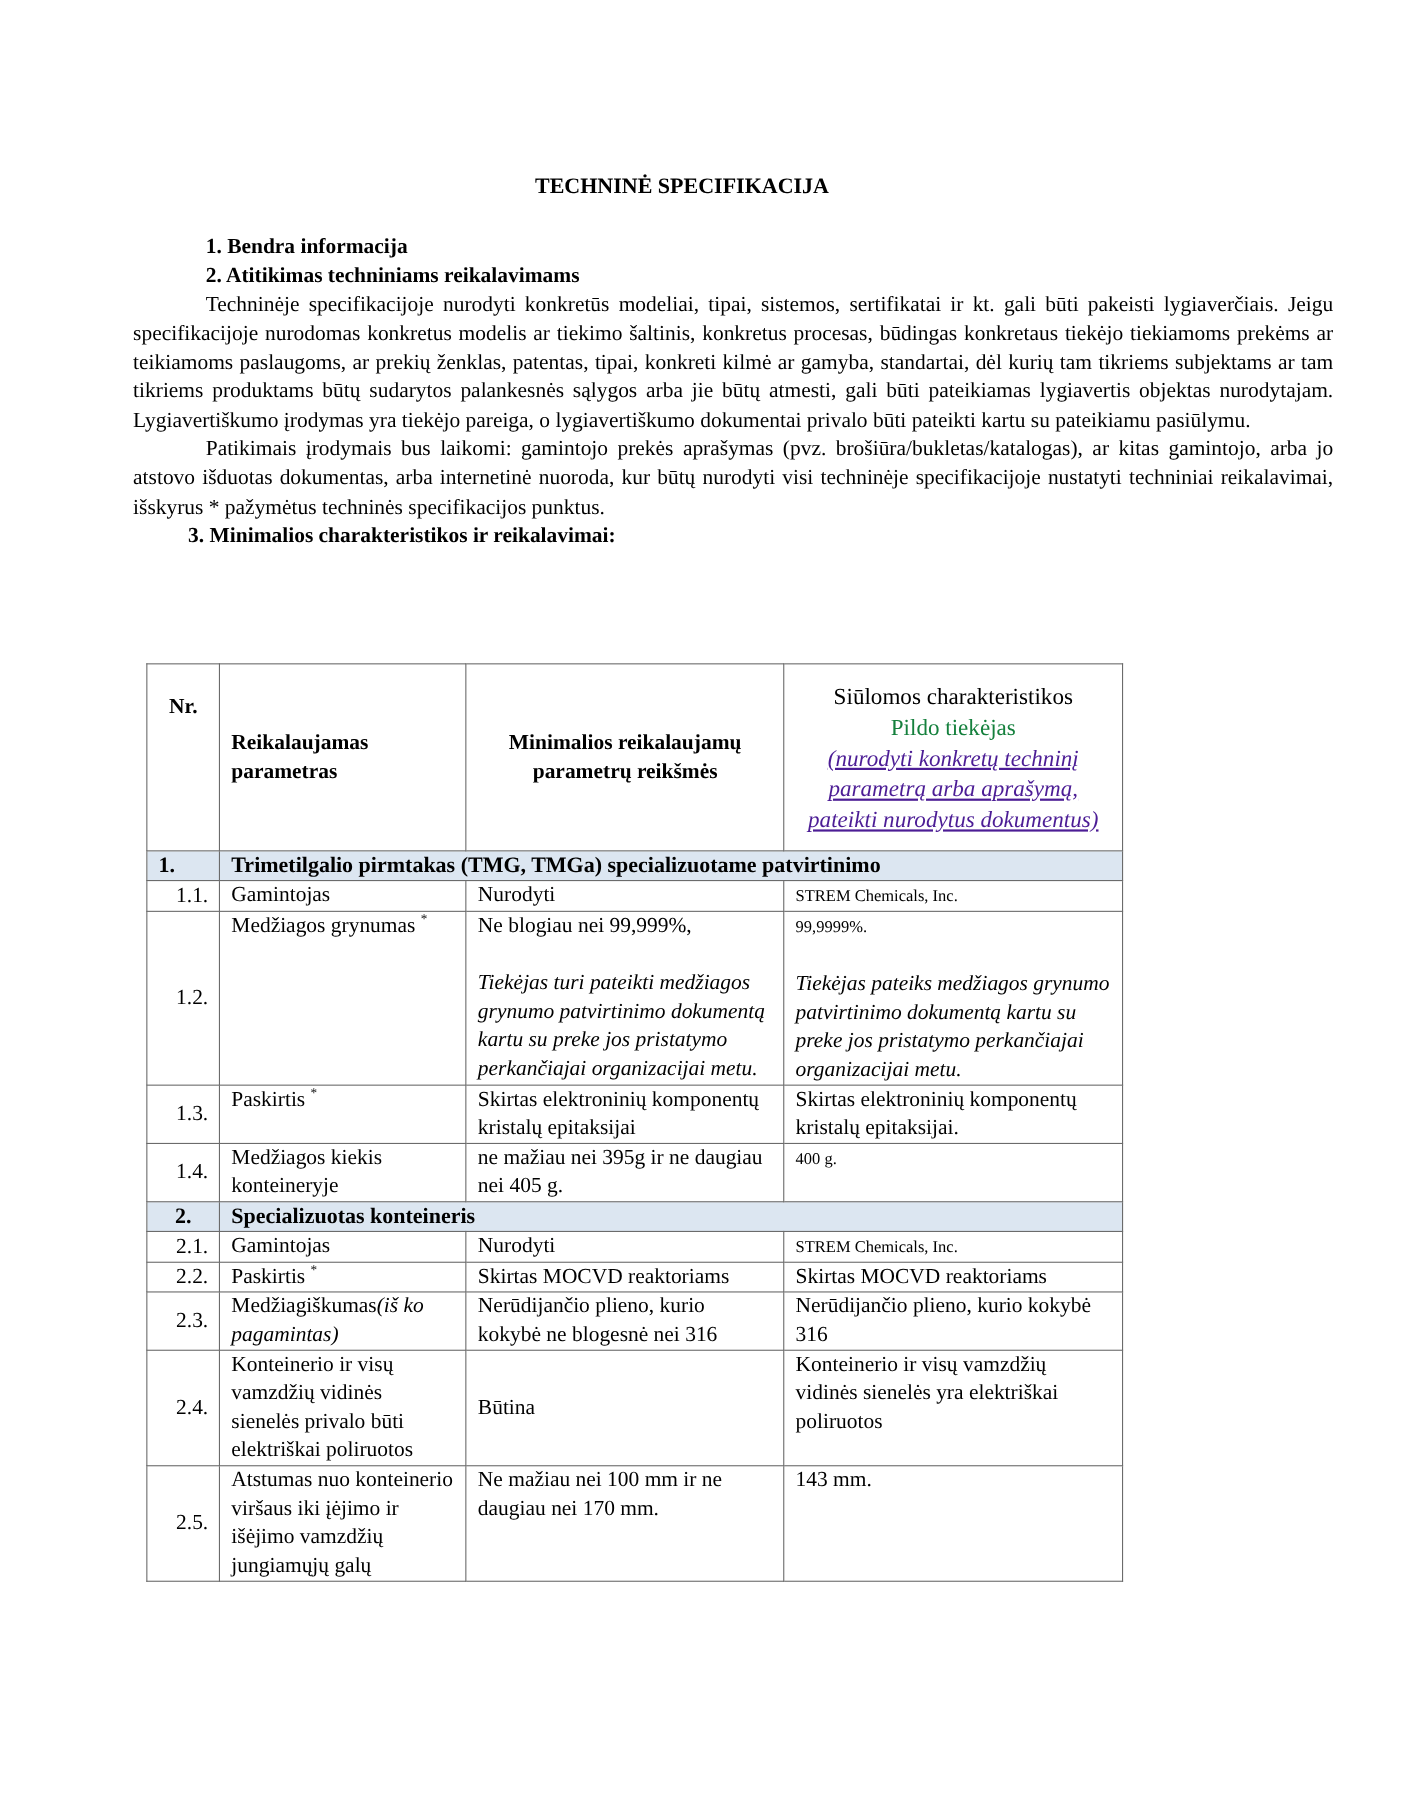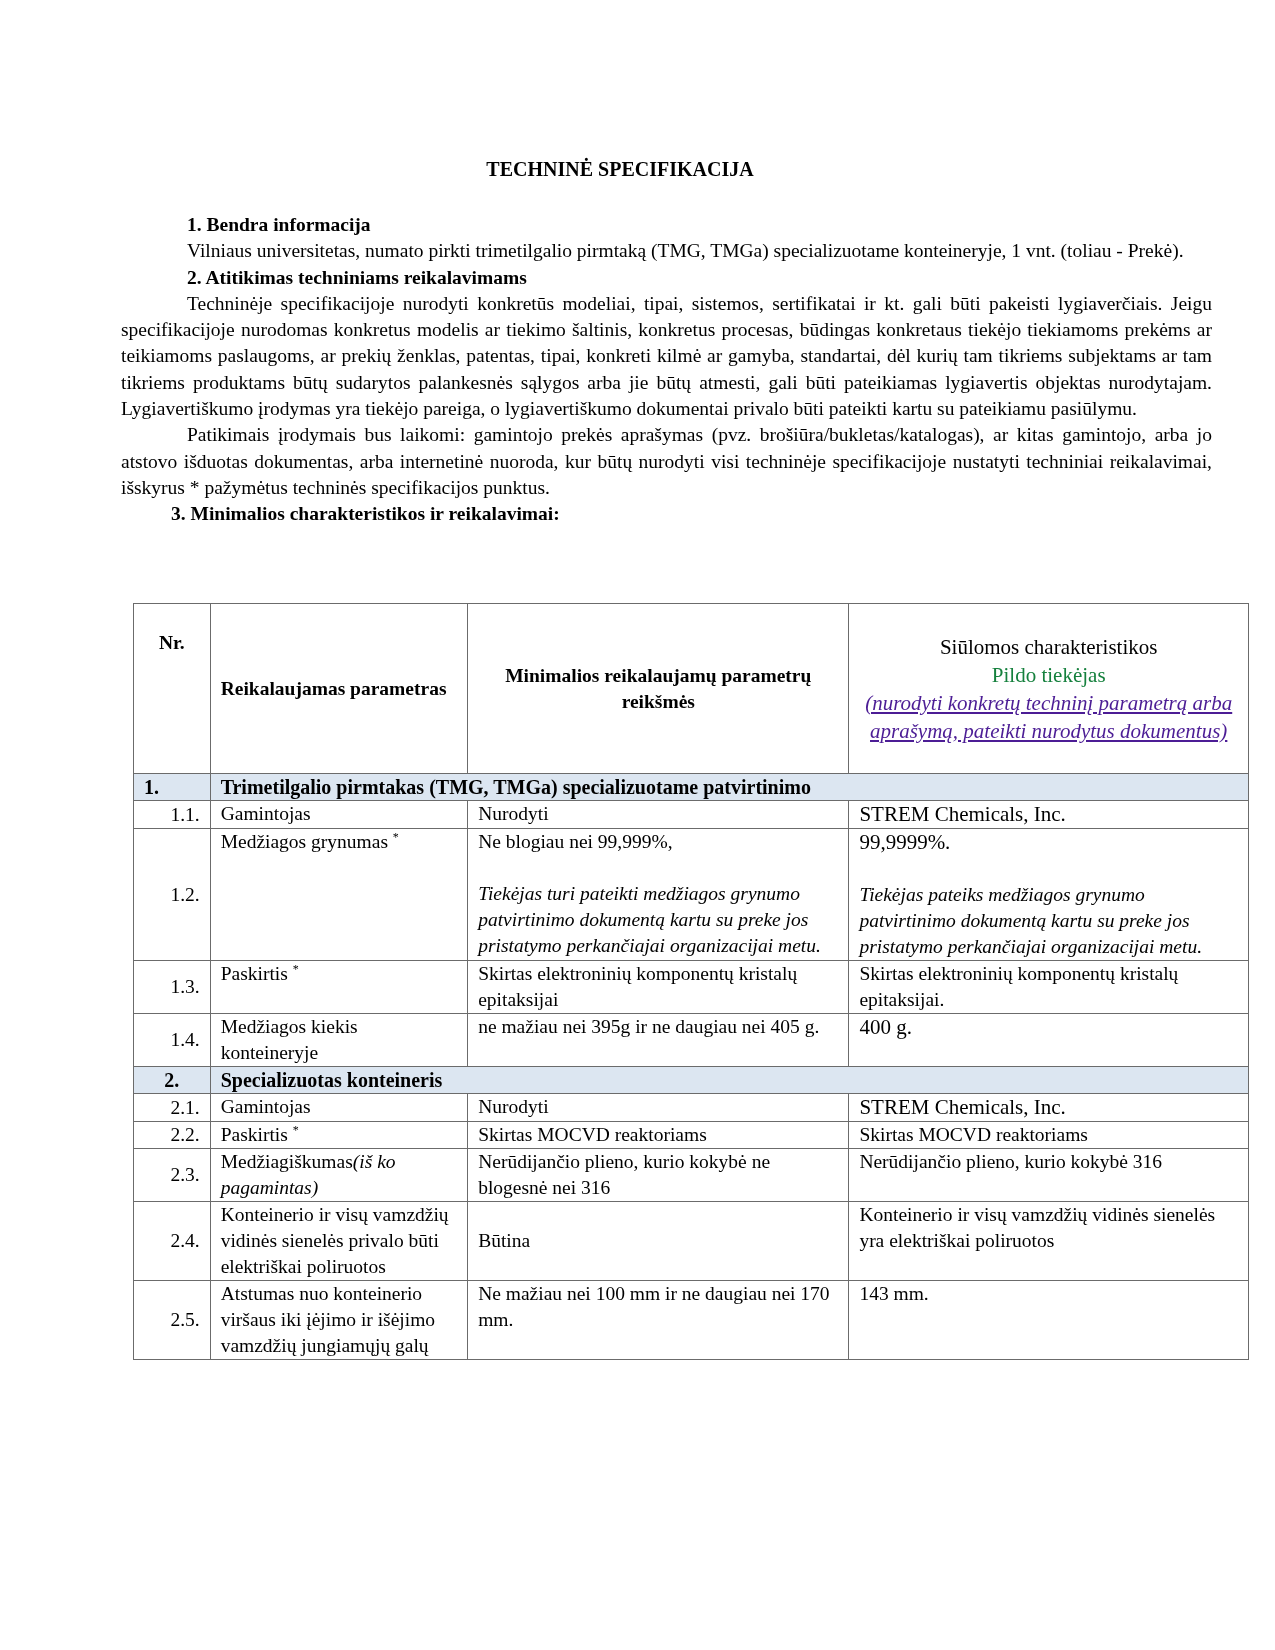--- a/index.html
+++ b/index.html
@@ -5,52 +5,51 @@
   html, body { margin: 0; padding: 0; background: #ffffff; }
   body { width: 1275px; height: 1650px; position: relative; overflow: hidden;
          font-family: "Liberation Serif", "DejaVu Serif", serif; color: #000; }
   .page { position: absolute; left: 0; top: 0; width: 1275px; height: 1650px; }
   .title { position: absolute; top: 158px; left: 0; width: 1240px; text-align: center;
            font-weight: bold; font-size: 20px; }
   .body-text { position: absolute; left: 121px; width: 1091px; font-size: 19.5px; line-height: 26.3px; }
   .sec-head { font-weight: bold; text-indent: 66px; }
   .para { text-align: justify; text-indent: 66px; margin: 0; }
   .sec-head.s3 { text-indent: 50px; }
-  table.spec { position: absolute; left: 133px; top: 603px; width: 1116px; border-collapse: collapse;
+  table.spec { position: absolute; left: 133px; top: 603px; width: 888px; border-collapse: collapse;
                font-size: 19.5px; line-height: 26px; }
   table.spec td, table.spec th { border: 1.5px solid #6b6b6b; vertical-align: top; padding: 0 10px; }
   .c-nr { width: 54px; text-align: center; }
   .c-param { width: 231px; }
   .c-min { width: 352px; }
   .c-off { width: 370px; }
   .hdr-row td { height: 143px; }
   .hdr-nr { vertical-align: top !important; padding-top: 26px !important; text-align: center; font-weight: bold; }
   .hdr-param { vertical-align: middle !important; font-weight: bold; text-align: left; }
   .hdr-min { vertical-align: middle !important; font-weight: bold; text-align: center; }
   .hdr-off { vertical-align: middle !important; text-align: center; font-size: 21px; line-height: 28px; }
   .red { color: #15803d; }
   .red-i { color: #4c1d95; font-style: italic; text-decoration: underline; }
   .section-row td { background: #dce6f1; font-weight: bold; font-size: 20px; }
   .section-row .c-nr { text-align: left; }
   .mid { vertical-align: middle !important; text-align: right; }
-  .big { font-size: 21px; }
+  .big { font-size: 15px; }
   .ital { font-style: italic; }
   sup { font-size: 12px; line-height: 0; }
   .gap { display: block; height: 26px; }
 </style>
 </head>
 <body>
 
 <div class="page">
 
   <div class="title">TECHNINĖ SPECIFIKACIJA</div>
 
   <div class="body-text" style="top:212px;">
     <div class="sec-head">1. Bendra informacija</div>
-    <p class="para">Vilniaus universitetas, numato pirkti trimetilgalio pirmtaką (TMG, TMGa) specializuotame konteineryje, 1 vnt. (toliau  - Prekė).</p>
     <div class="sec-head">2. Atitikimas techniniams reikalavimams</div>
     <p class="para">Techninėje specifikacijoje nurodyti konkretūs modeliai, tipai, sistemos, sertifikatai ir kt. gali būti pakeisti lygiaverčiais. Jeigu specifikacijoje nurodomas konkretus modelis ar tiekimo šaltinis, konkretus procesas, būdingas konkretaus tiekėjo tiekiamoms prekėms ar teikiamoms paslaugoms, ar prekių ženklas, patentas, tipai, konkreti kilmė ar gamyba, standartai, dėl kurių tam tikriems subjektams ar tam tikriems produktams būtų sudarytos palankesnės sąlygos arba jie būtų atmesti, gali būti pateikiamas lygiavertis objektas nurodytajam. Lygiavertiškumo įrodymas yra tiekėjo pareiga, o lygiavertiškumo dokumentai privalo būti pateikti kartu su pateikiamu pasiūlymu.</p>
     <p class="para">Patikimais įrodymais bus laikomi: gamintojo prekės aprašymas (pvz. brošiūra/bukletas/katalogas), ar kitas gamintojo, arba jo atstovo išduotas dokumentas, arba internetinė nuoroda, kur būtų nurodyti visi techninėje specifikacijoje nustatyti techniniai reikalavimai, išskyrus * pažymėtus techninės specifikacijos punktus.</p>
     <div class="sec-head s3">3. Minimalios charakteristikos ir reikalavimai:</div>
   </div>
 
   <table class="spec">
     <tbody>
       <tr class="hdr-row">
         <td class="c-nr hdr-nr">Nr.</td>

